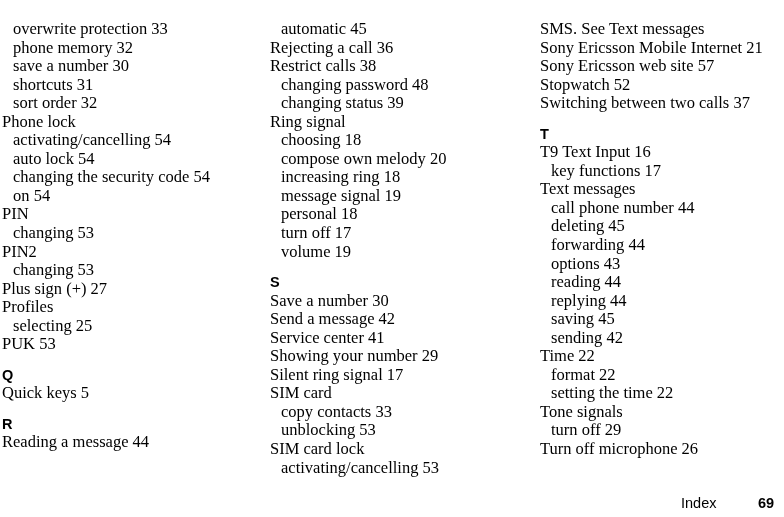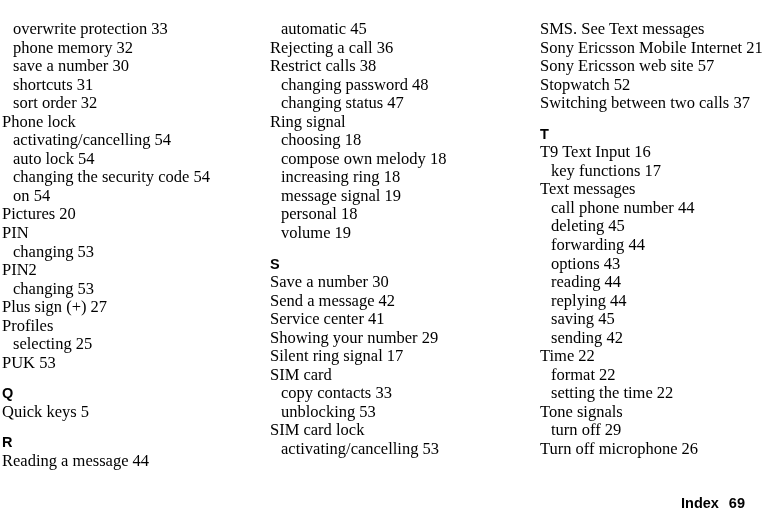--- a/index.html
+++ b/index.html
@@ -75,29 +75,29 @@
     top: 495px;
     width: 784px;
     height: 22px;
   }
   .footer-label {
     position: absolute;
     left: 681px;
     top: 0px;
     font-family: "Liberation Sans", "DejaVu Sans", sans-serif;
     font-size: 14.5px;
-    font-weight: bold;
+    font-weight: normal;
     color: #000000;
   }
   .footer-pagenum {
     position: absolute;
-    left: 713px;
+    left: 750px;
     top: 0px;
     width: 32px;
-    text-align: right;
+    text-align: center;
     font-family: "Liberation Sans", "DejaVu Sans", sans-serif;
     font-size: 14.5px;
     font-weight: bold;
     color: #000000;
   }
 </style>
 </head>
 <body>
 
 <div id="index-page">
@@ -107,48 +107,48 @@
         <div class="entry level-1">overwrite protection 33</div>
         <div class="entry level-1">phone memory 32</div>
         <div class="entry level-1">save a number 30</div>
         <div class="entry level-1">shortcuts 31</div>
         <div class="entry level-1">sort order 32</div>
         <div class="entry level-0">Phone lock</div>
         <div class="entry level-1">activating/cancelling 54</div>
         <div class="entry level-1">auto lock 54</div>
         <div class="entry level-1">changing the security code 54</div>
         <div class="entry level-1">on 54</div>
-        <div class="entry level-0">Pictures 20</div>
         <div class="entry level-0">PIN</div>
         <div class="entry level-1">changing 53</div>
         <div class="entry level-0">PIN2</div>
         <div class="entry level-1">changing 53</div>
         <div class="entry level-0">Plus sign (+) 27</div>
         <div class="entry level-0">Profiles</div>
         <div class="entry level-1">selecting 25</div>
         <div class="entry level-0">PUK 53</div>
         <div class="spacer"></div>
         <div class="letter-heading">Q</div>
         <div class="entry level-0">Quick keys 5</div>
         <div class="spacer"></div>
         <div class="letter-heading">R</div>
         <div class="entry level-0">Reading a message 44</div>
       </div>
     <div class="column col-1">
         <div class="entry level-1">automatic 45</div>
         <div class="entry level-0">Rejecting a call 36</div>
         <div class="entry level-0">Restrict calls 38</div>
         <div class="entry level-1">changing password 48</div>
-        <div class="entry level-1">changing status 47</div>
+        <div class="entry level-1">changing status 39</div>
         <div class="entry level-0">Ring signal</div>
         <div class="entry level-1">choosing 18</div>
-        <div class="entry level-1">compose own melody 18</div>
+        <div class="entry level-1">compose own melody 20</div>
         <div class="entry level-1">increasing ring 18</div>
         <div class="entry level-1">message signal 19</div>
         <div class="entry level-1">personal 18</div>
+        <div class="entry level-1">turn off 17</div>
         <div class="entry level-1">volume 19</div>
         <div class="spacer"></div>
         <div class="letter-heading">S</div>
         <div class="entry level-0">Save a number 30</div>
         <div class="entry level-0">Send a message 42</div>
         <div class="entry level-0">Service center 41</div>
         <div class="entry level-0">Showing your number 29</div>
         <div class="entry level-0">Silent ring signal 17</div>
         <div class="entry level-0">SIM card</div>
         <div class="entry level-1">copy contacts 33</div>

